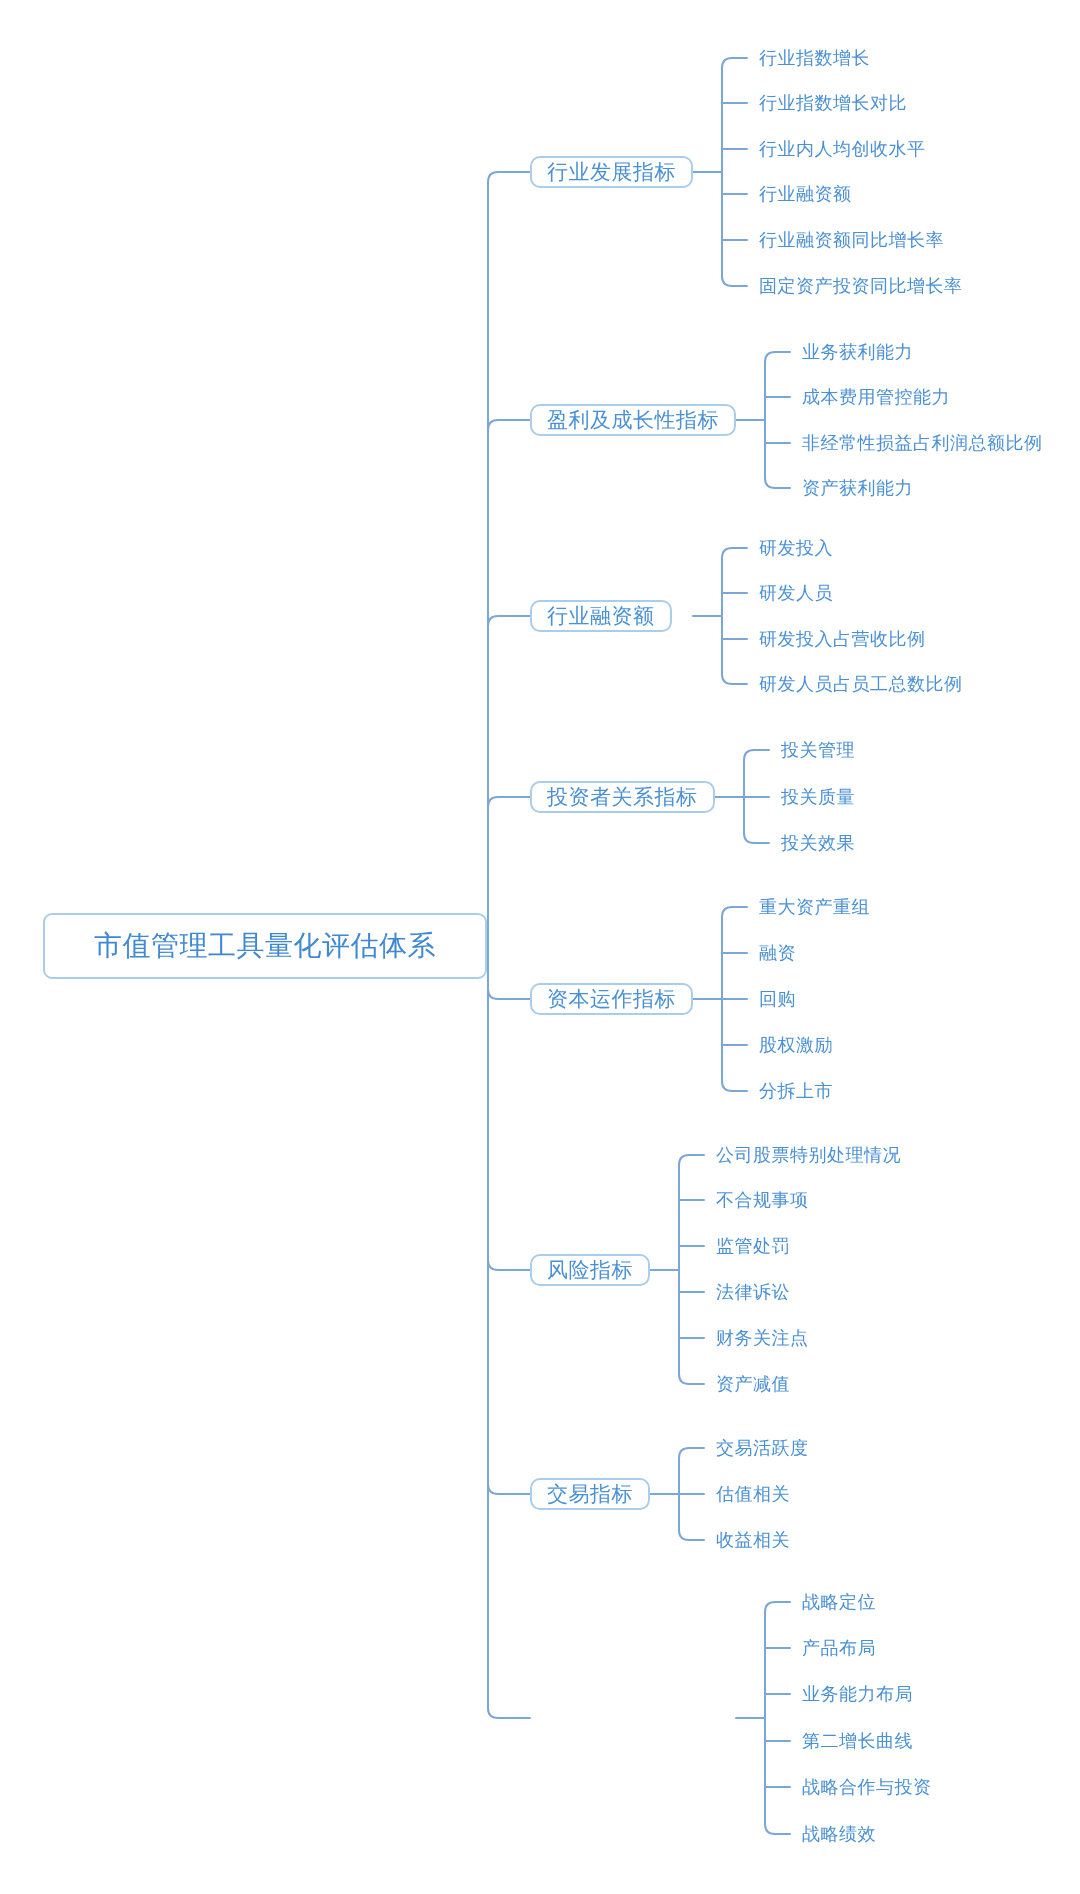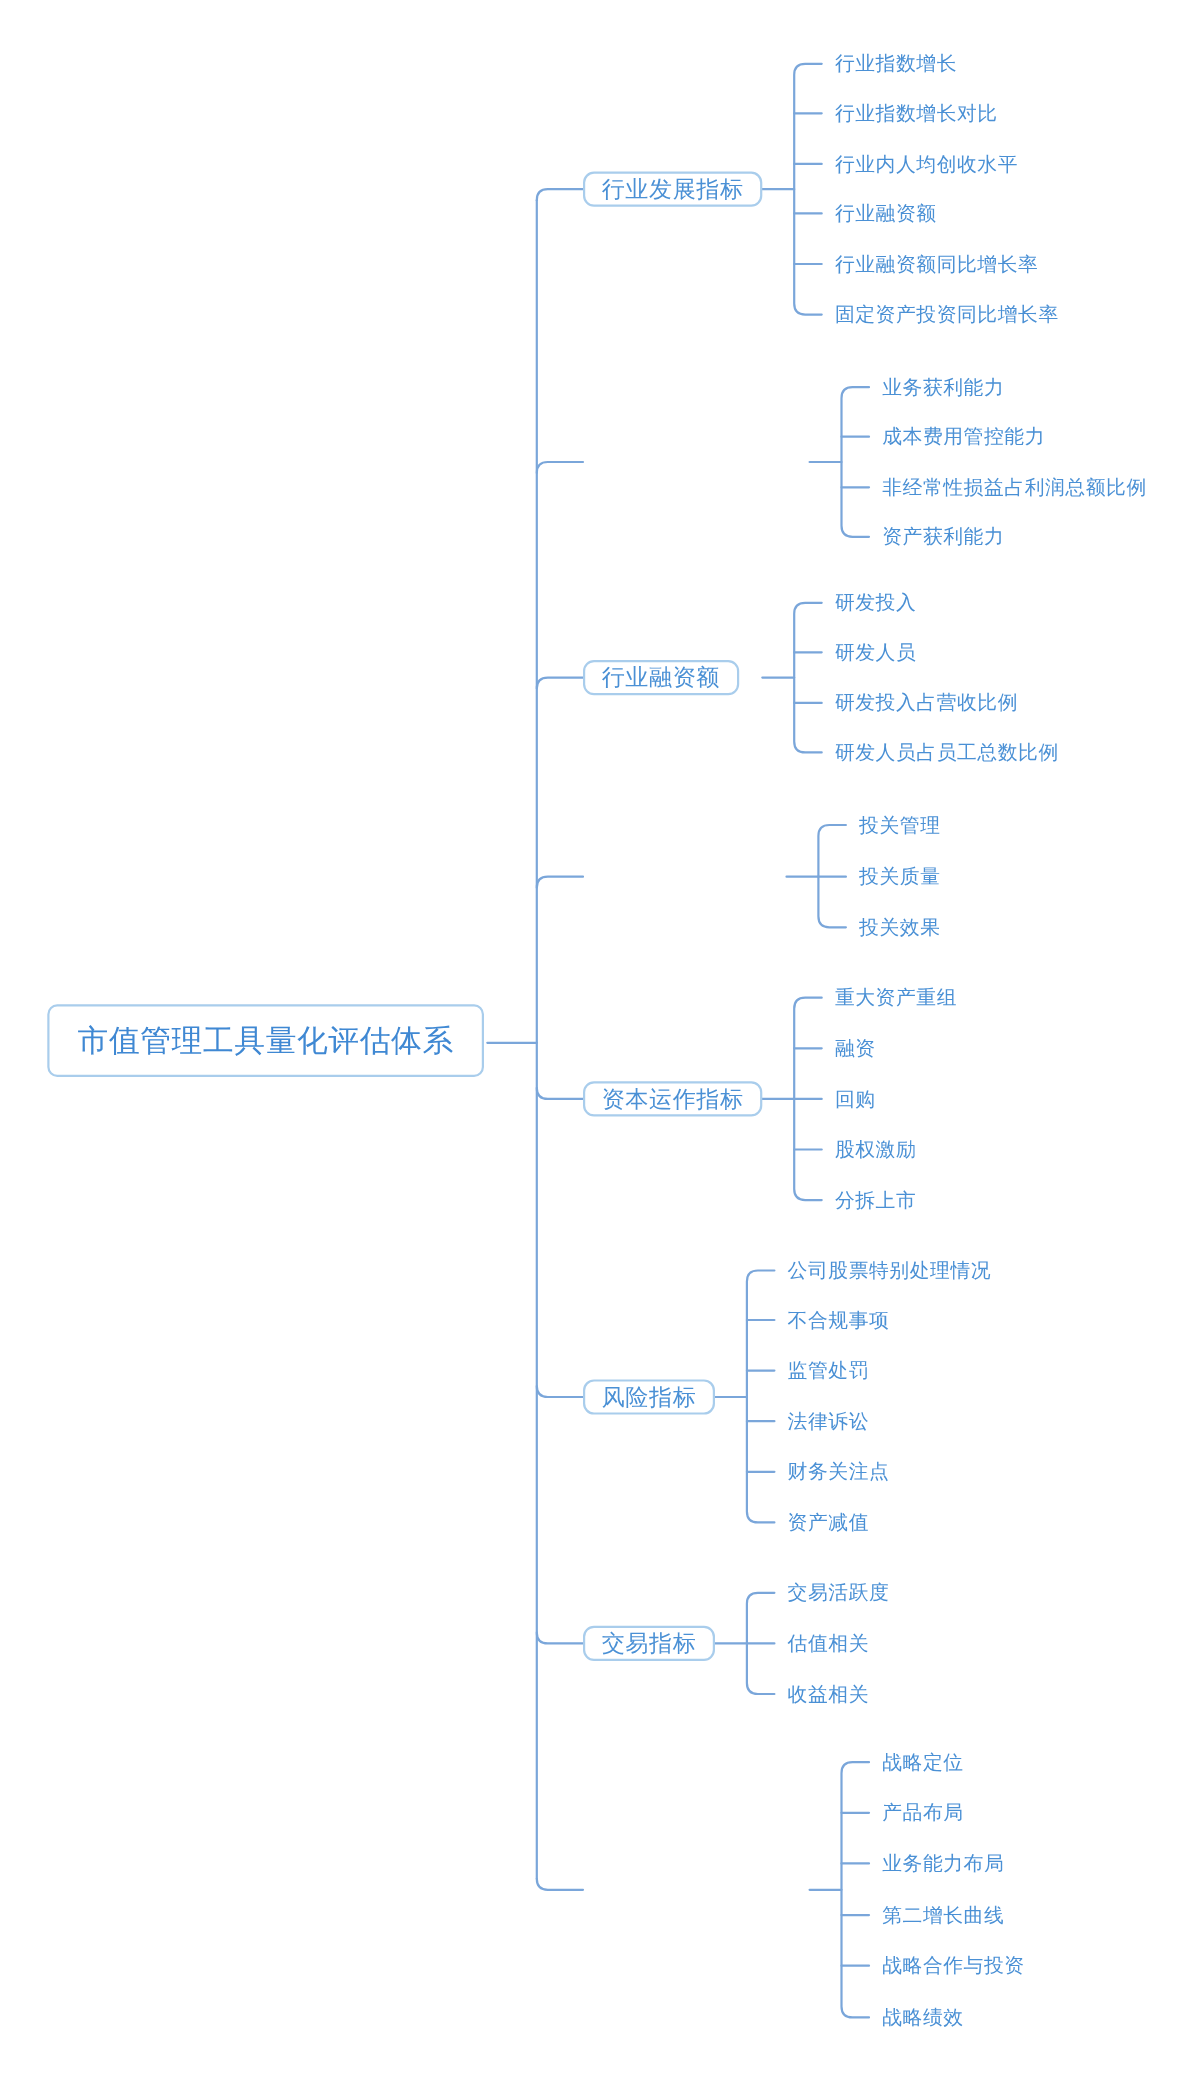--- a/index.html
+++ b/index.html
@@ -22,21 +22,21 @@
   }
   svg.connectors {
     position: absolute;
     left: 0; top: 0;
     pointer-events: none;
   }
   .root-node {
     position: absolute;
     left: 43px;
     top: 913px;
-    width: 397px;
+    width: 444px;
     height: 66px;
     border: 2px solid var(--border, #a9cdec);
     border-radius: 9px;
     background: #ffffff;
     color: var(--root-text, #3f88d3);
     font-size: 28px;
     letter-spacing: 0.5px;
     display: flex;
     align-items: center;
     justify-content: center;
@@ -126,29 +126,31 @@
       <path d="M 443 948 L 488 948" fill="none" stroke="#7aa6da" stroke-width="2" stroke-linecap="round"></path>
     </svg>
   <div class="root-node">市值管理工具量化评估体系</div>
 <div class="branch-node" style="left: 530px; top: 172px;">行业发展指标</div>
     <div class="leaf-node" style="left: 759px; top: 58px;">行业指数增长</div>
     <div class="leaf-node" style="left: 759px; top: 103px;">行业指数增长对比</div>
     <div class="leaf-node" style="left: 759px; top: 149px;">行业内人均创收水平</div>
     <div class="leaf-node" style="left: 759px; top: 194px;">行业融资额</div>
     <div class="leaf-node" style="left: 759px; top: 240px;">行业融资额同比增长率</div>
     <div class="leaf-node" style="left: 759px; top: 286px;">固定资产投资同比增长率</div>
+    <div class="branch-node" style="left: 530px; top: 420px;">盈利及成长性指标</div>
     <div class="leaf-node" style="left: 802px; top: 352px;">业务获利能力</div>
     <div class="leaf-node" style="left: 802px; top: 397px;">成本费用管控能力</div>
     <div class="leaf-node" style="left: 802px; top: 443px;">非经常性损益占利润总额比例</div>
     <div class="leaf-node" style="left: 802px; top: 488px;">资产获利能力</div>
     <div class="branch-node" style="left: 530px; top: 616px;">行业融资额</div>
     <div class="leaf-node" style="left: 759px; top: 548px;">研发投入</div>
     <div class="leaf-node" style="left: 759px; top: 593px;">研发人员</div>
     <div class="leaf-node" style="left: 759px; top: 639px;">研发投入占营收比例</div>
     <div class="leaf-node" style="left: 759px; top: 684px;">研发人员占员工总数比例</div>
+    <div class="branch-node" style="left: 530px; top: 797px;">投资者关系指标</div>
     <div class="leaf-node" style="left: 781px; top: 750px;">投关管理</div>
     <div class="leaf-node" style="left: 781px; top: 797px;">投关质量</div>
     <div class="leaf-node" style="left: 781px; top: 843px; text-align: right;">投关效果</div>
     <div class="branch-node" style="left: 530px; top: 999px;">资本运作指标</div>
     <div class="leaf-node" style="left: 759px; top: 907px;">重大资产重组</div>
     <div class="leaf-node" style="left: 759px; top: 953px;">融资</div>
     <div class="leaf-node" style="left: 759px; top: 999px;">回购</div>
     <div class="leaf-node" style="left: 759px; top: 1045px;">股权激励</div>
     <div class="leaf-node" style="left: 759px; top: 1091px;">分拆上市</div>
     <div class="branch-node" style="left: 530px; top: 1270px;">风险指标</div>

